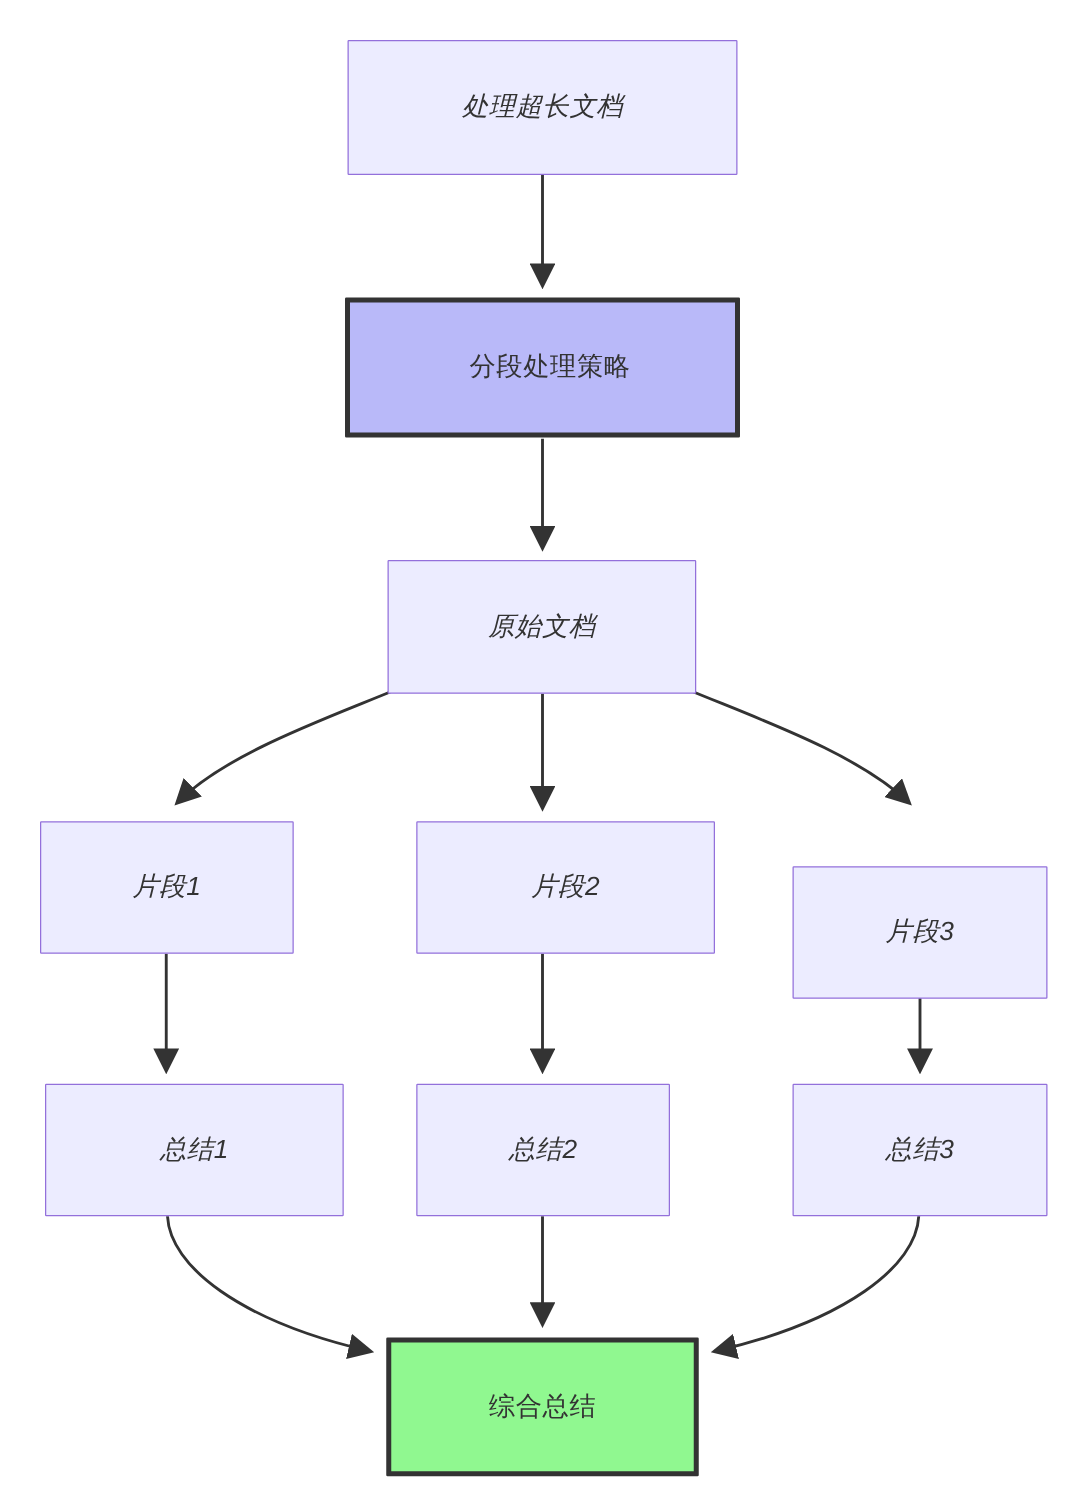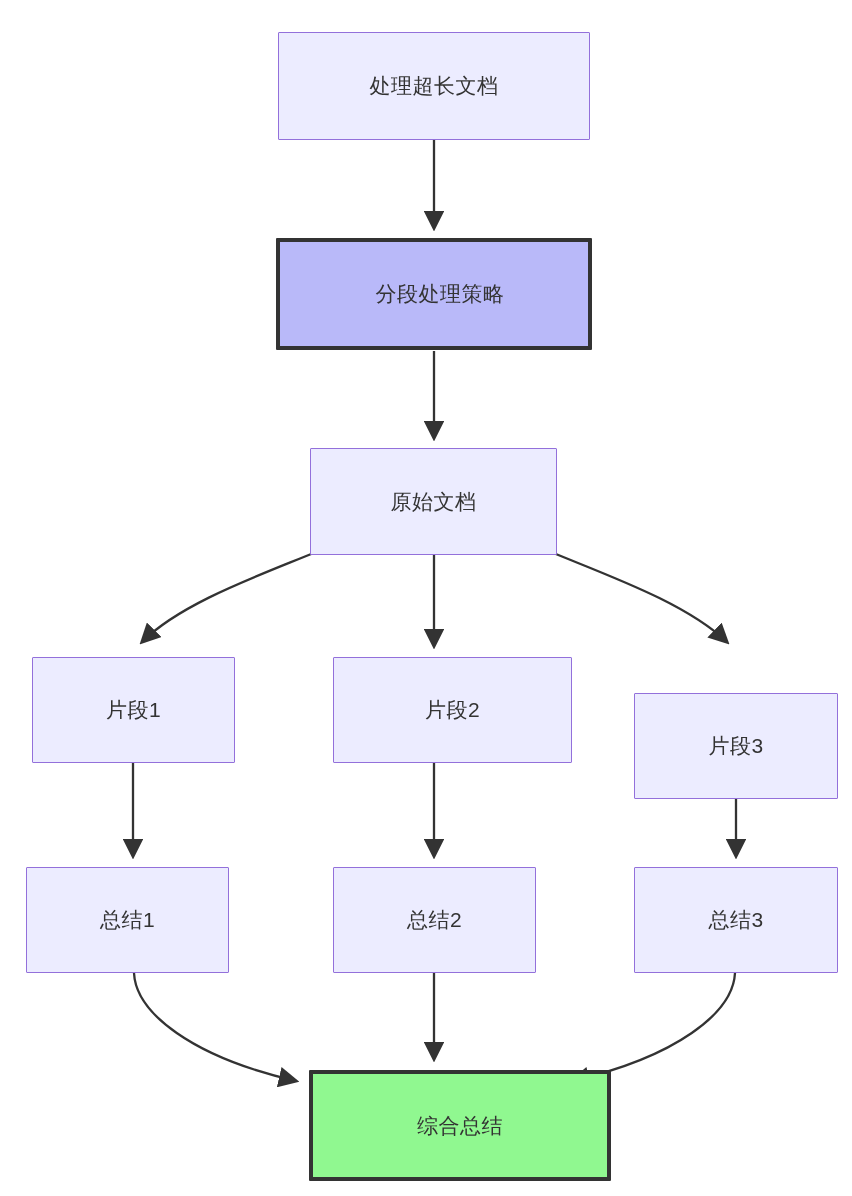--- a/index.html
+++ b/index.html
@@ -13,35 +13,35 @@
     font-family:"Liberation Sans","DejaVu Sans",sans-serif; overflow:hidden;
   }
   .edges { position:absolute; left:0; top:0; width:852px; height:1196px; }
   .edge { stroke:var(--arrow); stroke-width:2.3; fill:none; }
   .node {
     position:absolute; box-sizing:border-box;
     display:flex; align-items:center; justify-content:center;
     font-size:21px; color:var(--text); letter-spacing:0.5px;
     border-radius:1px; text-align:center; line-height:1.3;
   }
-  .node.light { background:var(--light_fill); border:1.7px solid var(--light_border); }
+  .node.light { background:var(--light_fill); border:1.7px solid var(--light_border);font-style:italic; }
   .node.highlight { background:var(--highlight_fill); border:4px solid var(--emphasis_border); }
   .node.green { background:var(--green_fill); border:4px solid var(--emphasis_border); }
 
   
   #node-A  { left:278px; top:32px;   width:312px; height:108px; }
   #node-B  { left:276px; top:238px;  width:316px; height:112px;padding-left:12px; }
   #node-C  { left:310px; top:448px;  width:247px; height:107px;text-align:right; }
   #node-D1 { left:32px;  top:657px;  width:203px; height:106px; }
   #node-D2 { left:333px; top:657px;  width:239px; height:106px; }
   #node-D3 { left:634px; top:657px;  width:204px; height:106px;margin-top:36px; }
-  #node-E1 { left:26px;  top:867px;  width:203px; height:106px; }
+  #node-E1 { left:36px;  top:867px;  width:239px; height:106px; }
   #node-E2 { left:333px; top:867px;  width:203px; height:106px; }
   #node-E3 { left:634px; top:867px;  width:204px; height:106px; }
-  #node-F  { left:309px; top:1070px; width:302px; height:111px; }
+  #node-F  { left:309px; top:1070px; width:250px; height:111px; }
 </style>
 </head>
 <body>
 
 <div class="canvas">
 
   <svg class="edges" width="852" height="1196" viewBox="0 0 852 1196" xmlns="http://www.w3.org/2000/svg">
     <defs>
       <marker id="arrowhead" markerWidth="9" markerHeight="9" refX="7.5" refY="4.5" orient="auto" markerUnits="userSpaceOnUse_x">
         <path d="M0,0 L9,4.5 L0,9 Z" fill="var(--arrow)"></path>

